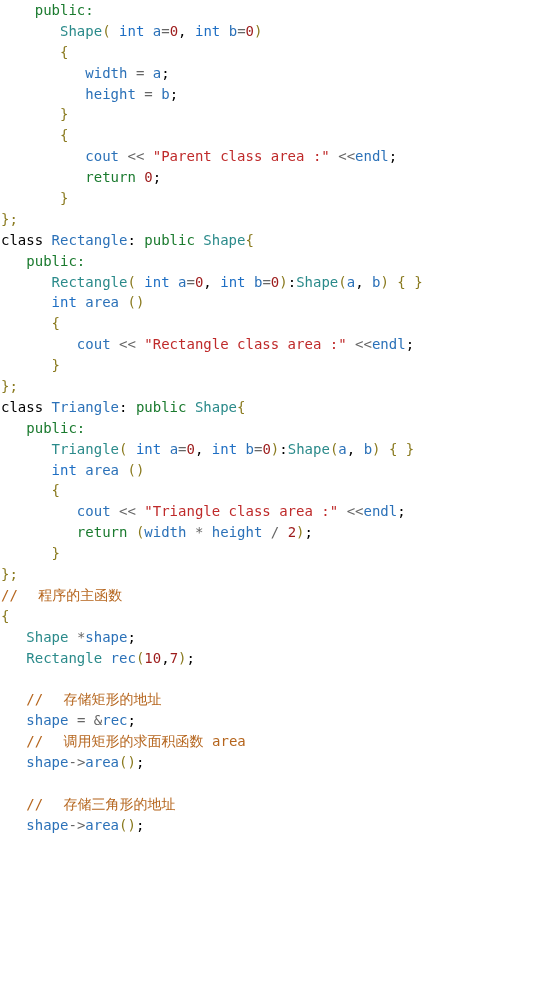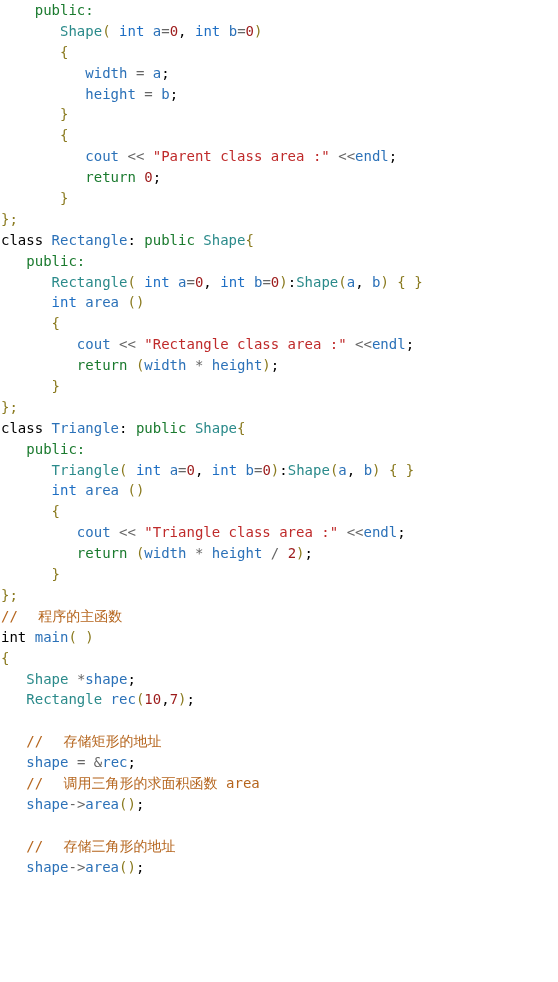--- a/index.html
+++ b/index.html
@@ -54,38 +54,36 @@
     <div class="code-line"><span class="t-plain">          </span><span class="t-ident">cout</span><span class="t-plain"> </span><span class="t-op">&lt;&lt;</span><span class="t-plain"> </span><span class="t-str">"Parent class area :"</span><span class="t-plain"> </span><span class="t-op">&lt;&lt;</span><span class="t-ident">endl</span><span class="t-plain">;</span></div>
     <div class="code-line"><span class="t-plain">          </span><span class="t-access">return</span><span class="t-plain"> </span><span class="t-num">0</span><span class="t-plain">;</span></div>
     <div class="code-line"><span class="t-plain">       </span><span class="t-brace">}</span></div>
     <div class="code-line"><span class="t-brace">};</span></div>
     <div class="code-line"><span class="t-plain">class</span><span class="t-plain"> </span><span class="t-ident">Rectangle</span><span class="t-plain">: </span><span class="t-access">public</span><span class="t-plain"> </span><span class="t-type">Shape</span><span class="t-brace">{</span></div>
     <div class="code-line"><span class="t-plain">   </span><span class="t-access">public:</span></div>
     <div class="code-line"><span class="t-plain">      </span><span class="t-type">Rectangle</span><span class="t-brace">(</span><span class="t-plain"> </span><span class="t-key">int</span><span class="t-plain"> </span><span class="t-ident">a</span><span class="t-op">=</span><span class="t-num">0</span><span class="t-plain">,</span><span class="t-plain"> </span><span class="t-key">int</span><span class="t-plain"> </span><span class="t-ident">b</span><span class="t-op">=</span><span class="t-num">0</span><span class="t-brace">)</span><span class="t-plain">:</span><span class="t-type">Shape</span><span class="t-brace">(</span><span class="t-ident">a</span><span class="t-plain">, </span><span class="t-ident">b</span><span class="t-brace">)</span><span class="t-plain"> </span><span class="t-brace">{ }</span></div>
     <div class="code-line"><span class="t-plain">      </span><span class="t-key">int</span><span class="t-plain"> </span><span class="t-ident">area</span><span class="t-plain"> </span><span class="t-brace">()</span></div>
     <div class="code-line"><span class="t-plain">      </span><span class="t-brace">{</span></div>
     <div class="code-line"><span class="t-plain">         </span><span class="t-ident">cout</span><span class="t-plain"> </span><span class="t-op">&lt;&lt;</span><span class="t-plain"> </span><span class="t-str">"Rectangle class area :"</span><span class="t-plain"> </span><span class="t-op">&lt;&lt;</span><span class="t-ident">endl</span><span class="t-plain">;</span></div>
-    <div class="code-line"><span class="t-plain">         </span><span class="t-access">return</span><span class="t-plain"> </span><span class="t-brace">(</span><span class="t-ident">width</span><span class="t-plain"> </span><span class="t-op">*</span><span class="t-plain"> </span><span class="t-ident">height</span><span class="t-brace">)</span><span class="t-plain">;</span></div>
     <div class="code-line"><span class="t-plain">      </span><span class="t-brace">}</span></div>
     <div class="code-line"><span class="t-brace">};</span></div>
     <div class="code-line"><span class="t-plain">class</span><span class="t-plain"> </span><span class="t-ident">Triangle</span><span class="t-plain">: </span><span class="t-access">public</span><span class="t-plain"> </span><span class="t-type">Shape</span><span class="t-brace">{</span></div>
     <div class="code-line"><span class="t-plain">   </span><span class="t-access">public:</span></div>
     <div class="code-line"><span class="t-plain">      </span><span class="t-type">Triangle</span><span class="t-brace">(</span><span class="t-plain"> </span><span class="t-key">int</span><span class="t-plain"> </span><span class="t-ident">a</span><span class="t-op">=</span><span class="t-num">0</span><span class="t-plain">,</span><span class="t-plain"> </span><span class="t-key">int</span><span class="t-plain"> </span><span class="t-ident">b</span><span class="t-op">=</span><span class="t-num">0</span><span class="t-brace">)</span><span class="t-plain">:</span><span class="t-type">Shape</span><span class="t-brace">(</span><span class="t-ident">a</span><span class="t-plain">, </span><span class="t-ident">b</span><span class="t-brace">)</span><span class="t-plain"> </span><span class="t-brace">{ }</span></div>
     <div class="code-line"><span class="t-plain">      </span><span class="t-key">int</span><span class="t-plain"> </span><span class="t-ident">area</span><span class="t-plain"> </span><span class="t-brace">()</span></div>
     <div class="code-line"><span class="t-plain">      </span><span class="t-brace">{</span></div>
     <div class="code-line"><span class="t-plain">         </span><span class="t-ident">cout</span><span class="t-plain"> </span><span class="t-op">&lt;&lt;</span><span class="t-plain"> </span><span class="t-str">"Triangle class area :"</span><span class="t-plain"> </span><span class="t-op">&lt;&lt;</span><span class="t-ident">endl</span><span class="t-plain">;</span></div>
     <div class="code-line"><span class="t-plain">         </span><span class="t-access">return</span><span class="t-plain"> </span><span class="t-brace">(</span><span class="t-ident">width</span><span class="t-plain"> </span><span class="t-op">*</span><span class="t-plain"> </span><span class="t-ident">height</span><span class="t-plain"> </span><span class="t-op">/</span><span class="t-plain"> </span><span class="t-num">2</span><span class="t-brace">)</span><span class="t-plain">;</span></div>
     <div class="code-line"><span class="t-plain">      </span><span class="t-brace">}</span></div>
     <div class="code-line"><span class="t-brace">};</span></div>
     <div class="code-line"><span class="t-comment">// </span><span class="t-comment cjk">程序的主函数</span></div>
-    <div class="code-line"><span class="t-plain">int</span><span class="t-plain"> </span><span class="t-ident">main</span><span class="t-brace">( )</span></div>
     <div class="code-line"><span class="t-brace">{</span></div>
     <div class="code-line"><span class="t-plain">   </span><span class="t-type">Shape</span><span class="t-plain"> </span><span class="t-op">*</span><span class="t-ident">shape</span><span class="t-plain">;</span></div>
     <div class="code-line"><span class="t-plain">   </span><span class="t-type">Rectangle</span><span class="t-plain"> </span><span class="t-ident">rec</span><span class="t-brace">(</span><span class="t-num">10</span><span class="t-plain">,</span><span class="t-num">7</span><span class="t-brace">)</span><span class="t-plain">;</span></div>
     <div class="code-line">&nbsp;</div>
     <div class="code-line"><span class="t-plain">   </span><span class="t-comment">// </span><span class="t-comment cjk">存储矩形的地址</span></div>
     <div class="code-line"><span class="t-plain">   </span><span class="t-ident">shape</span><span class="t-plain"> </span><span class="t-op">=</span><span class="t-plain"> </span><span class="t-op">&amp;</span><span class="t-ident">rec</span><span class="t-plain">;</span></div>
-    <div class="code-line"><span class="t-plain">   </span><span class="t-comment">// </span><span class="t-comment cjk">调用三角形的求面积函数</span><span class="t-comment"> area</span></div>
+    <div class="code-line"><span class="t-plain">   </span><span class="t-comment">// </span><span class="t-comment cjk">调用矩形的求面积函数</span><span class="t-comment"> area</span></div>
     <div class="code-line"><span class="t-plain">   </span><span class="t-ident">shape</span><span class="t-op">-&gt;</span><span class="t-ident">area</span><span class="t-brace">()</span><span class="t-plain">;</span></div>
     <div class="code-line">&nbsp;</div>
     <div class="code-line"><span class="t-plain">   </span><span class="t-comment">// </span><span class="t-comment cjk">存储三角形的地址</span></div>
     <div class="code-line"><span class="t-plain">   </span><span class="t-ident">shape</span><span class="t-op">-&gt;</span><span class="t-ident">area</span><span class="t-brace">()</span><span class="t-plain">;</span></div>
   </div>
 
 </body></html>

